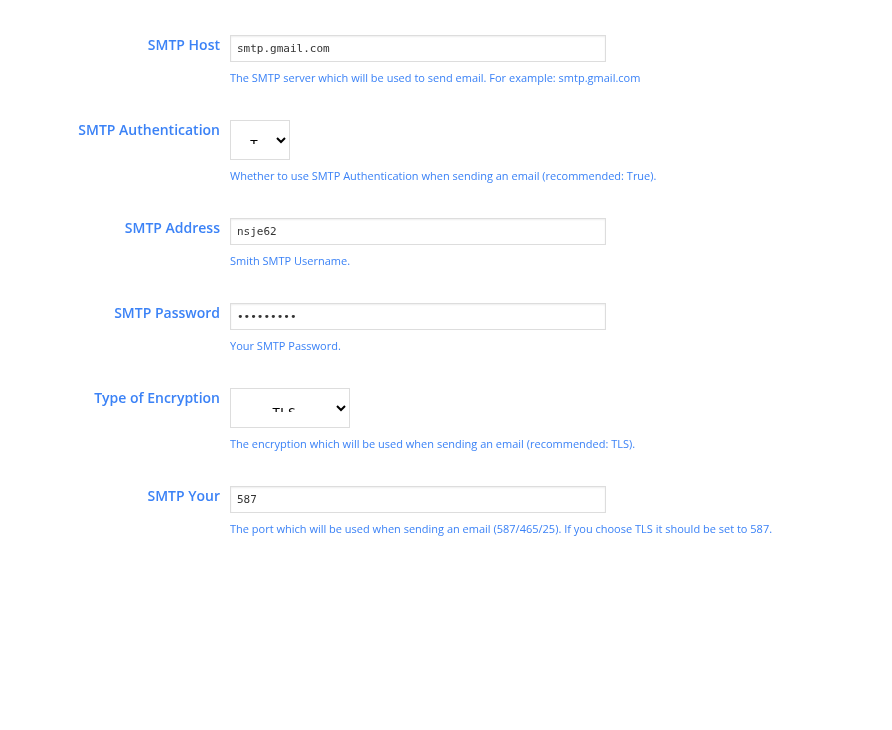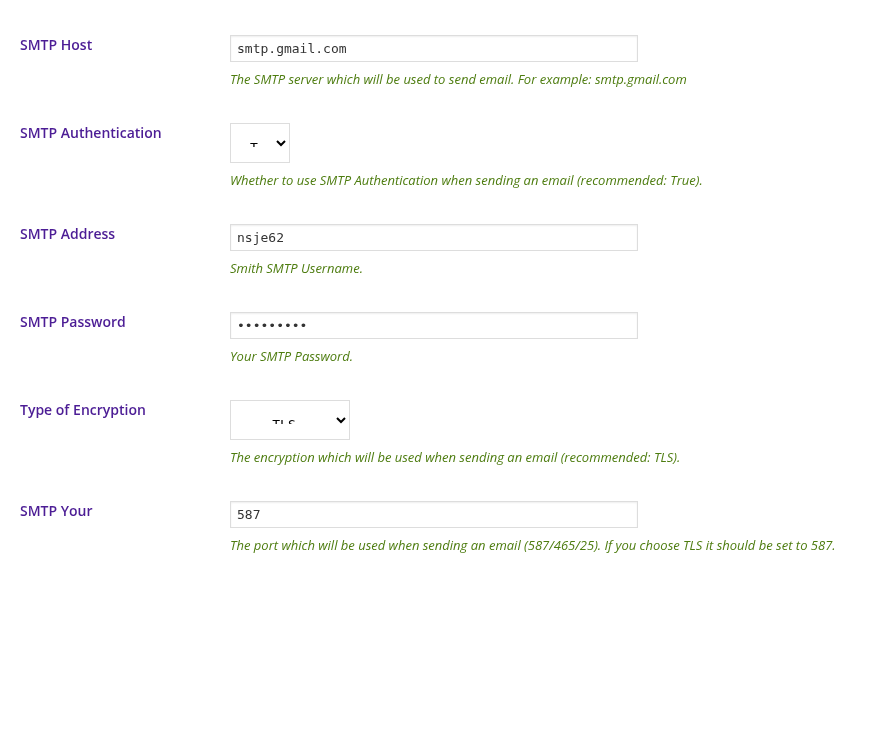--- a/index.html
+++ b/index.html
@@ -13,58 +13,57 @@
     table.form-table {
       width: 100%;
       border-collapse: collapse;
     }
     table.form-table tr td,
     table.form-table tr th {
       vertical-align: top;
       padding: 15px 10px 20px 0;
     }
     table.form-table th {
-      text-align: left;
+      text-align: right;
       font-weight: 600;
-      color: #4c1d95;
+      color: #3b82f6;
       font-size: 14px;
       width: 200px;
     }
     input.regular-text {
       font-family: Consolas, Monaco, monospace;
-      font-size: 13px;
+      font-size: 11px;
       padding: 4px 6px;
       border: 1px solid #ddd;
       box-shadow: inset 0 1px 2px rgba(0,0,0,.07);
       height: 27px;
       box-sizing: border-box;
-      width: 408px;
+      width: 376px;
       color: #333;
     }
     select {
       font-family: Consolas, Monaco, monospace;
       font-size: 13px;
       padding: 15px;
       border: 1px solid #ddd;
       height: 40px;
       box-sizing: border-box;
       background: #fff;
     }
     select.small {
       width: 60px;
     }
     select.med {
       width: 120px;
       text-align: center;
     }
     p.description {
-      font-style: italic;
-      color: #4d7c0f;
+      color: #3b82f6;
       margin: 8px 0 0 0;
-      font-size: 13px;
+      font-size: 11px;
     }
   </style>
 </head>
 <body>
 
 <table class="form-table">
 
   <tbody>
       <tr>
     <th>SMTP Host</th>

